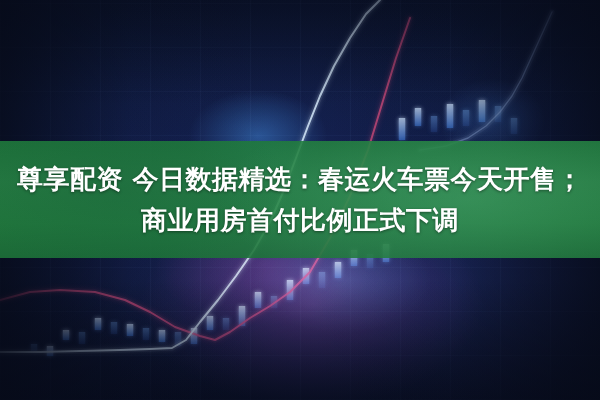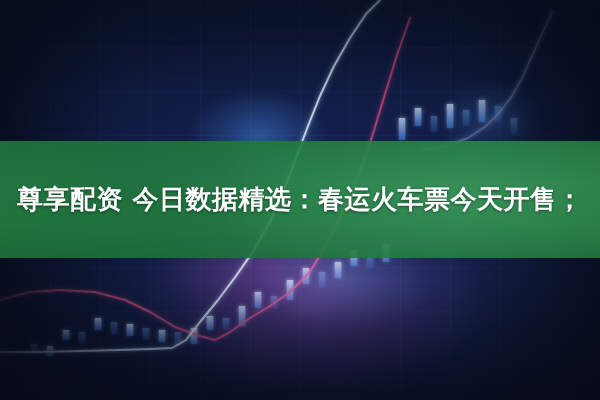--- a/index.html
+++ b/index.html
@@ -221,15 +221,16 @@
 
   <div class="layer" id="bg-cyan"></div>
   <div class="layer" id="bg-violet"></div>
   <div class="layer" id="bg-vignette"></div>
 
   <div id="title-band"></div>
   <div id="title-band-sheen"></div>
 
   <div id="headline">
     <div class="hl-line">尊享配资 今日数据精选：春运火车票今天开售；</div>
+    <div class="hl-line">商业用房首付比例正式下调</div>
   </div>
 
 </div>
 
 </body></html>

